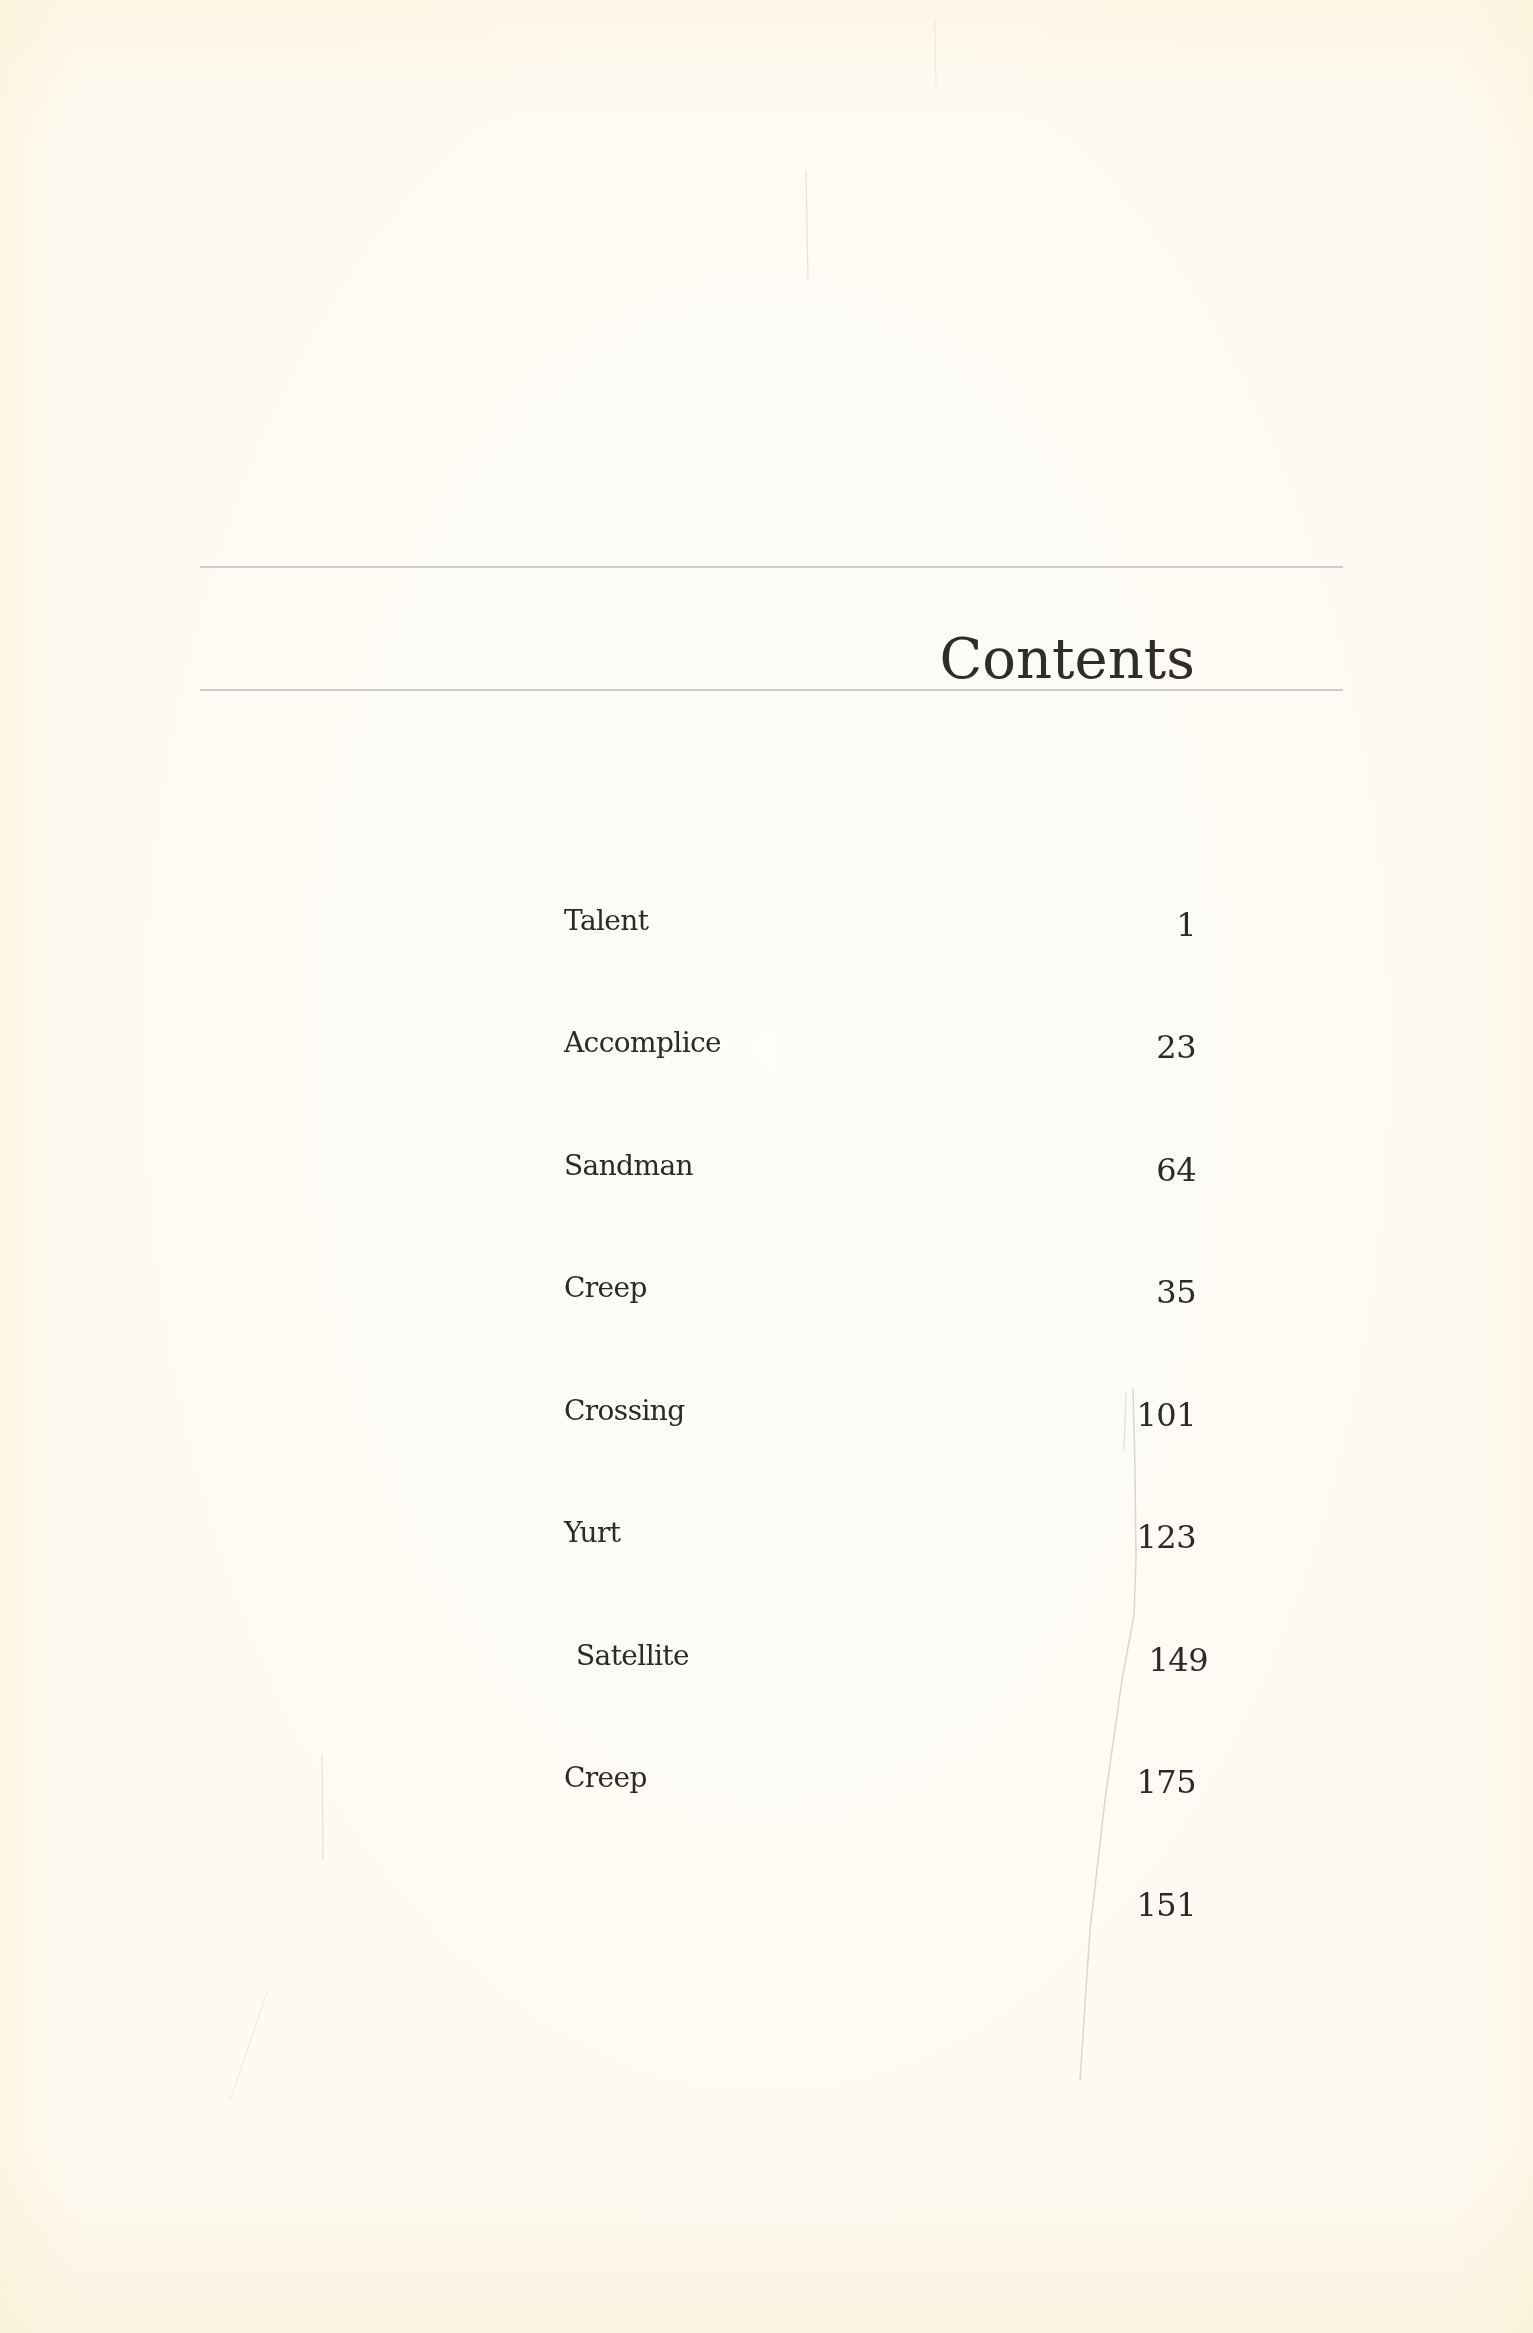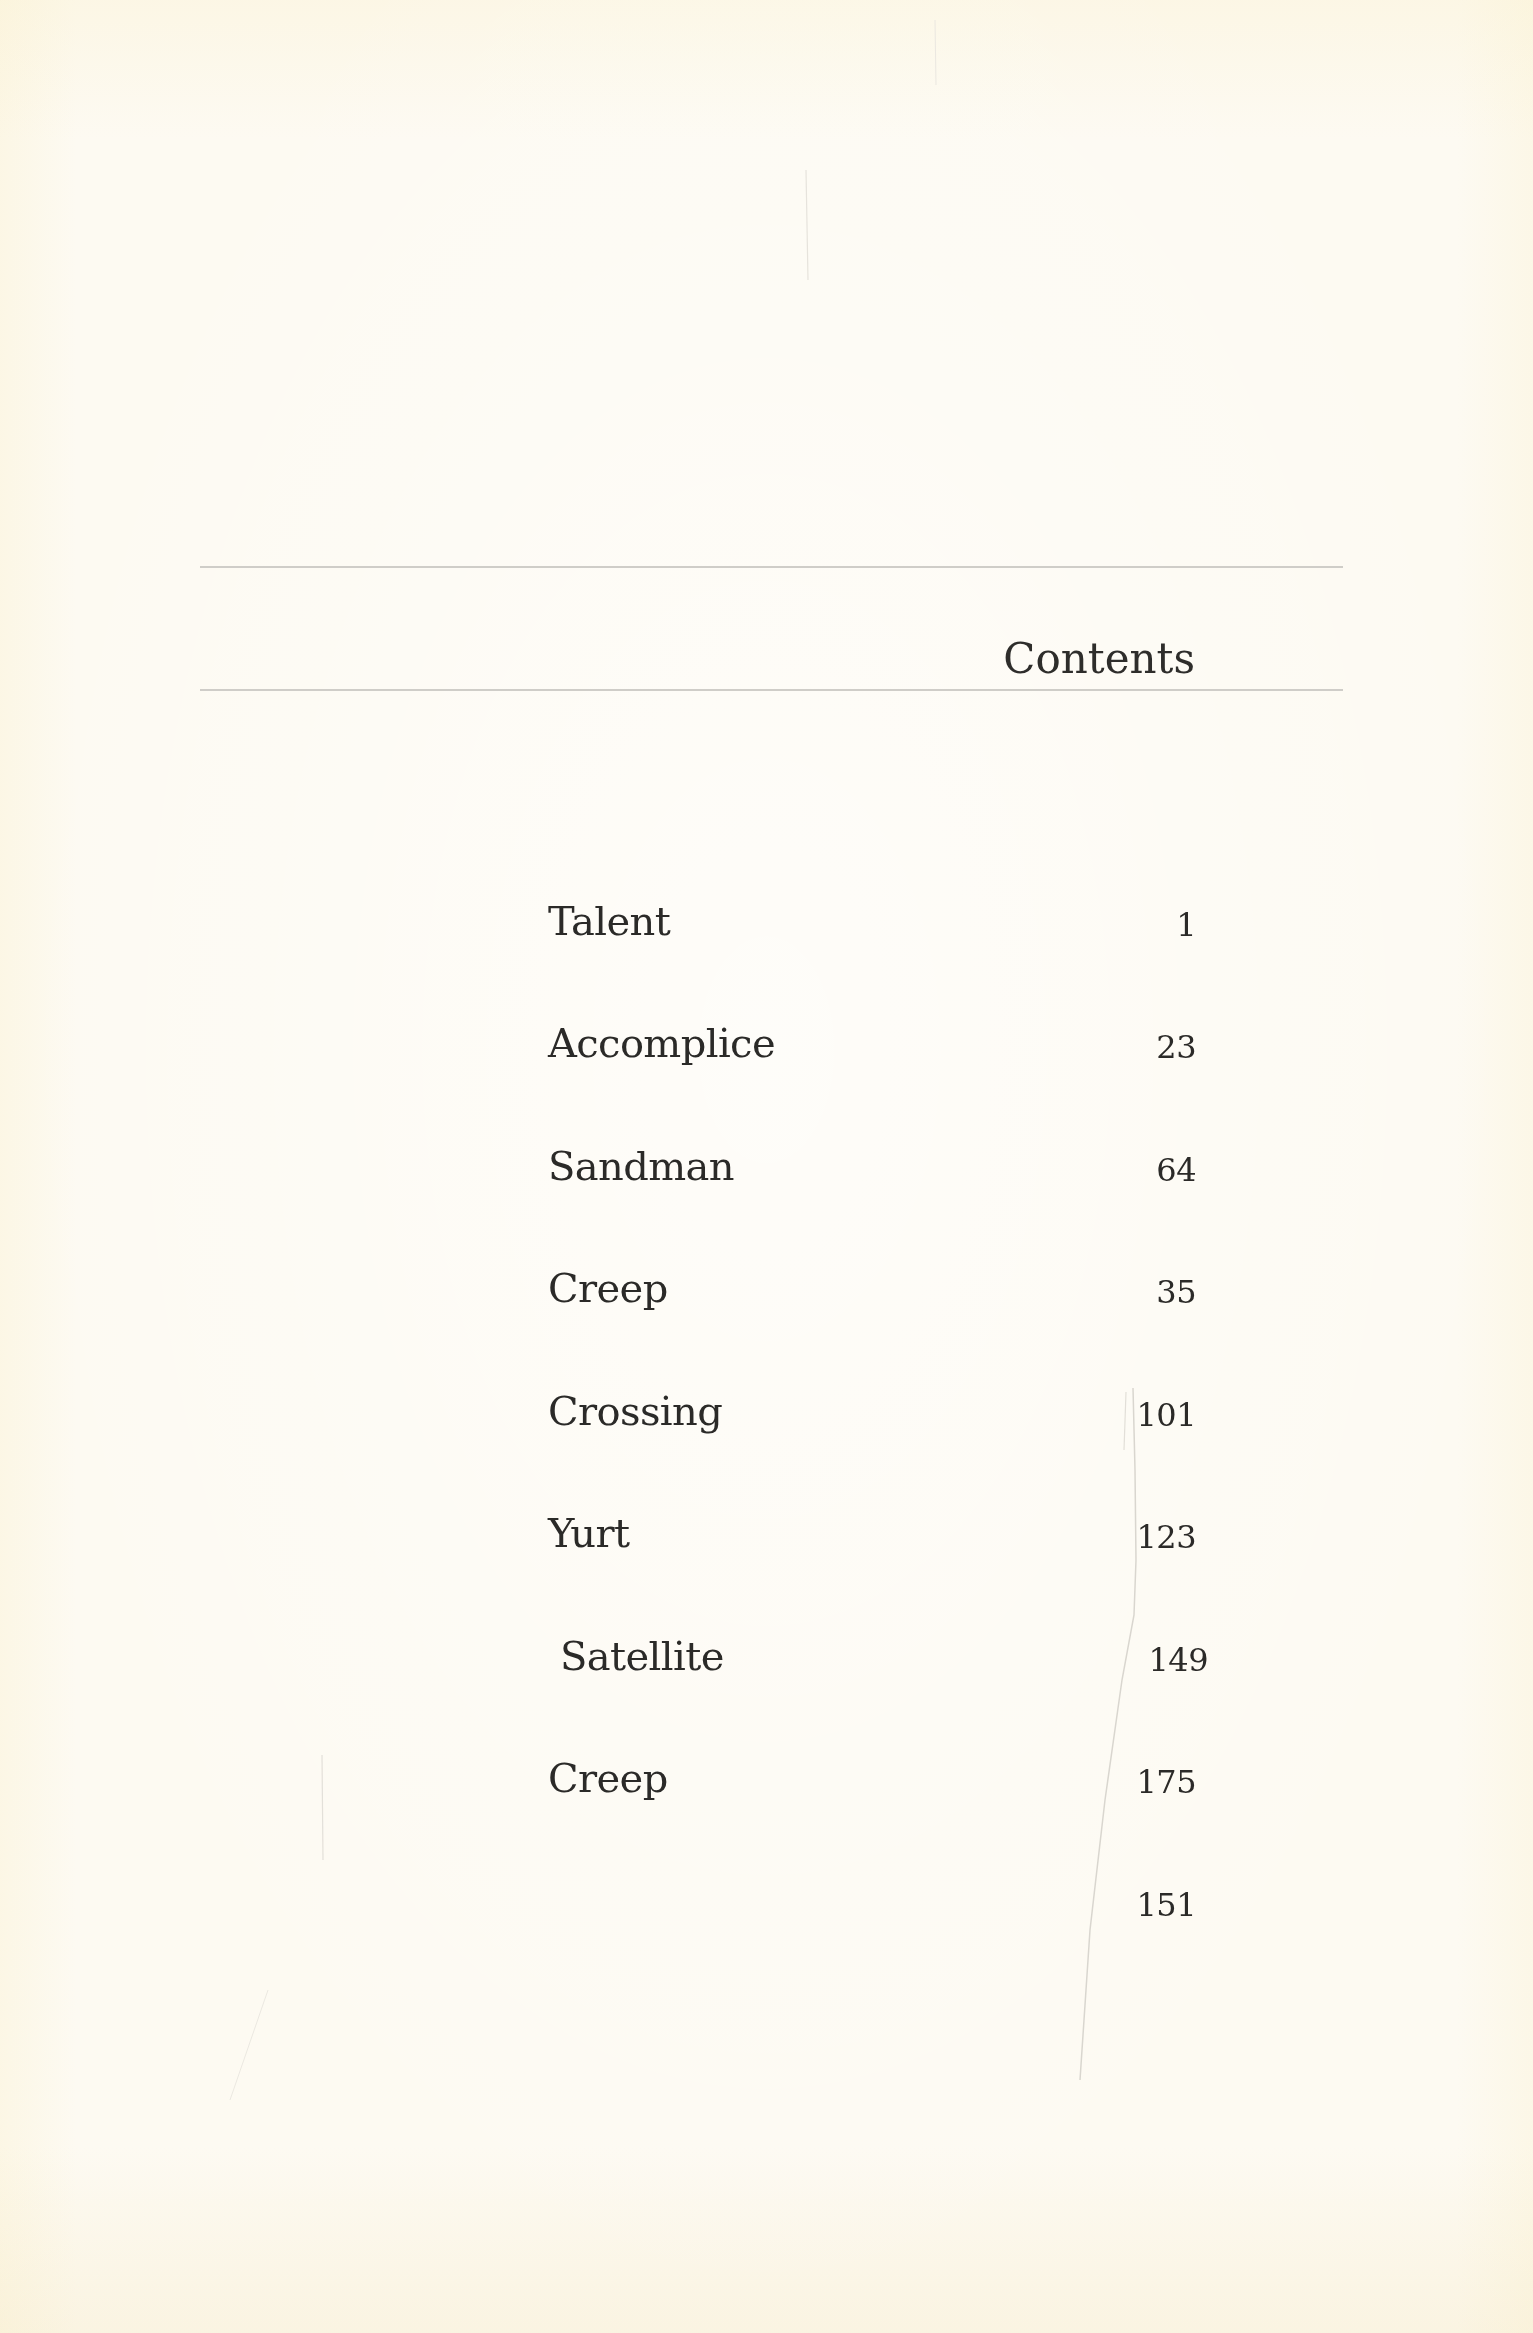--- a/index.html
+++ b/index.html
@@ -31,21 +31,21 @@
     height: 2px;
     background: #cfcdc8;
   }
   .rule.top { top: 566px; }
   .rule.bottom { top: 689px; }
 
   .title {
     position: absolute;
     top: 622px;
     right: 338px;
-    font-size: 42px;
+    font-size: 56px;
     line-height: 74px;
     font-weight: normal;
     color: #2e2d2b;
     letter-spacing: 0px;
     margin: 0;
     white-space: nowrap;
   }
 
   .toc {
     position: absolute;
@@ -54,23 +54,23 @@
     width: 648px;
   }
   .toc-row {
     position: absolute;
     left: 0;
     width: 648px;
     height: 60px;
   }
   .toc-title {
     position: absolute;
-    left: 0;
+    left: 16px;
     bottom: 0;
-    font-size: 40px;
+    font-size: 28px;
     line-height: 48px;
     letter-spacing: -0.6px;
     white-space: nowrap;
     color: #2b2a28;
   }
   .toc-page {
     position: absolute;
     right: 0;
     bottom: 0;
     font-size: 32px;

